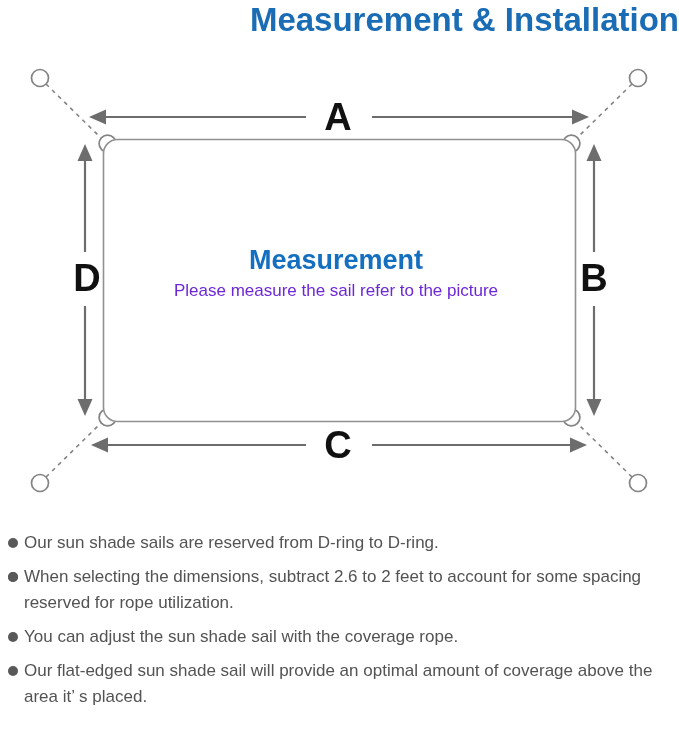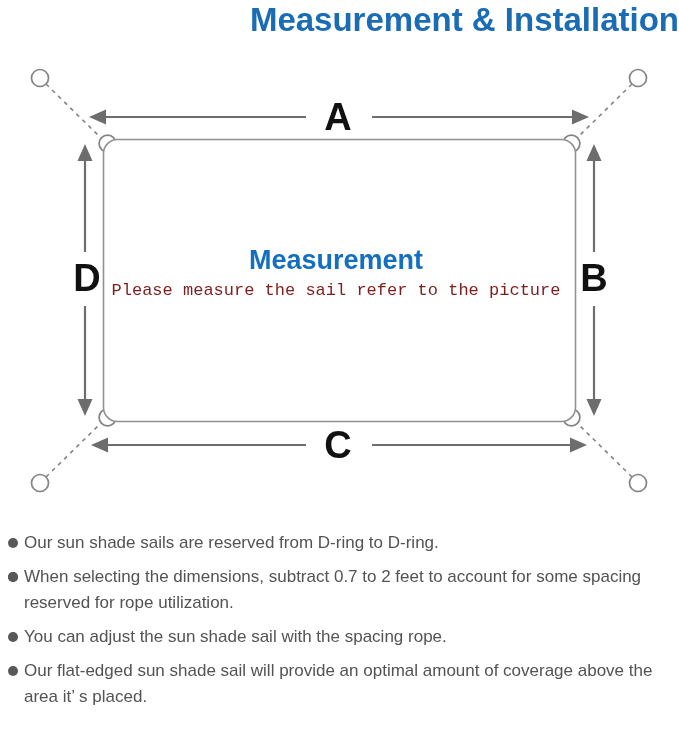--- a/index.html
+++ b/index.html
@@ -20,21 +20,21 @@
   .dim-label{
     position:absolute;width:60px;text-align:center;line-height:44px;
     font-size:38px;font-weight:bold;color:#111;
   }
   .label-a{left:308px;top:95px;}
   .label-c{left:308px;top:423px;}
   .label-d{left:57px;top:256px;}
   .label-b{left:564px;top:256px;}
   .center-text{position:absolute;left:100px;top:244px;width:472px;text-align:center;}
   .center-title{margin:0;font-size:27px;line-height:32px;font-weight:bold;color:#156fc0;}
-  .center-sub{margin:3px 0 0 0;font-size:17px;line-height:24px;color:#7f1d1d;font-family:Liberation Mono, monospace;}
+  .center-sub{margin:3px 0 0 0;font-size:17px;line-height:24px;color:#6d28d9;}
   .notes{
     position:absolute;left:2px;top:530px;width:668px;
     list-style:none;margin:0;padding:0;
   }
   .notes li{
     position:relative;padding:0 8px 0 22px;margin-bottom:8px;
     font-size:17px;line-height:26px;color:#535353;
   }
   .notes li .dot{
     position:absolute;left:6px;top:8px;width:10px;height:10px;
@@ -102,18 +102,18 @@
   <div class="dim-label label-d">D</div>
 
   <div class="center-text">
     <p class="center-title">Measurement</p>
     <p class="center-sub">Please measure the sail refer to the picture</p>
   </div>
 
   <ul class="notes">
     <li><span class="dot"></span><span>Our sun shade sails are reserved from D-ring to D-ring.</span></li>
     <li><span class="dot"></span></li>
-    <li><span class="dot"></span><span>When selecting the dimensions, subtract 0.7 to 2 feet to account for some spacing reserved for rope utilization.</span></li>
-    <li><span class="dot"></span><span>You can adjust the sun shade sail with the spacing rope.</span></li>
+    <li><span class="dot"></span><span>When selecting the dimensions, subtract 2.6 to 2 feet to account for some spacing reserved for rope utilization.</span></li>
+    <li><span class="dot"></span><span>You can adjust the sun shade sail with the coverage rope.</span></li>
     <li><span class="dot"></span><span>Our flat-edged sun shade sail will provide an optimal amount of coverage above the area it’ s placed.</span></li>
   </ul>
 
 </div>
 
 </body></html>

